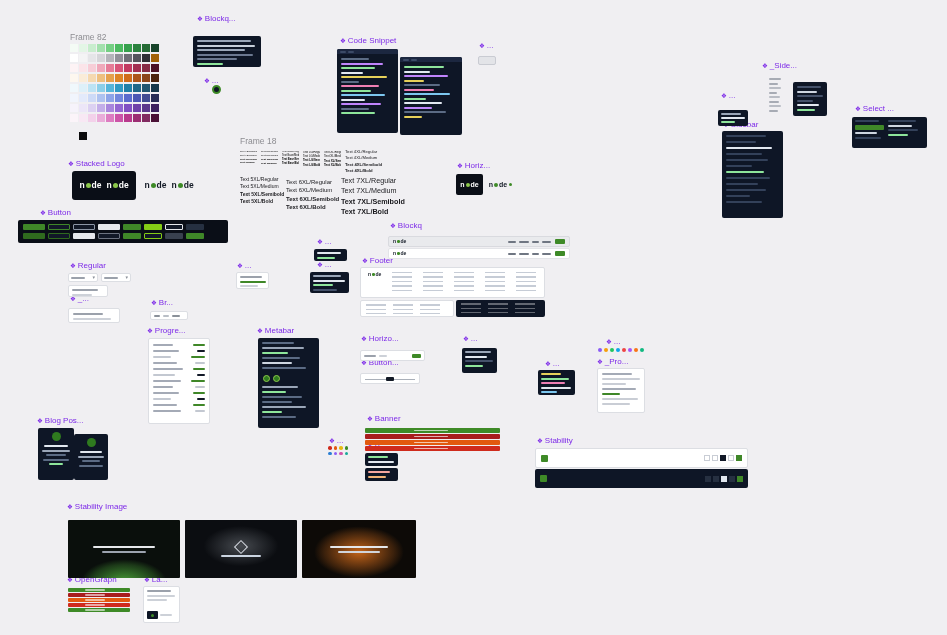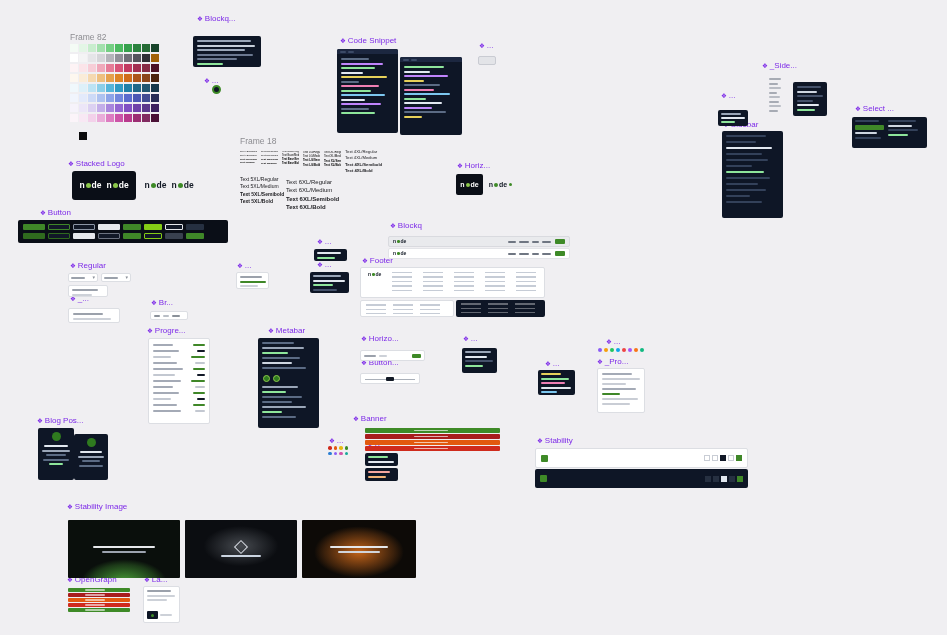--- a/index.html
+++ b/index.html
@@ -139,21 +139,21 @@
       <span>_...</span>
     </div>
   <div class="flabel" style="left:151px;top:299px">
       <span class="dia">❖</span>
       <span>Br...</span>
     </div>
   <div class="flabel" style="left:147px;top:327px">
       <span class="dia">❖</span>
       <span>Progre...</span>
     </div>
-  <div class="flabel" style="left:268px;top:327px">
+  <div class="flabel" style="left:257px;top:327px">
       <span class="dia">❖</span>
       <span>Metabar</span>
     </div>
   <div class="flabel" style="left:361px;top:335px">
       <span class="dia">❖</span>
       <span>Horizo...</span>
     </div>
   <div class="flabel" style="left:361px;top:359px">
       <span class="dia">❖</span>
       <span>Button...</span>
@@ -171,21 +171,21 @@
       <span>...</span>
     </div>
   <div class="flabel" style="left:597px;top:358px">
       <span class="dia">❖</span>
       <span>_Pro...</span>
     </div>
   <div class="flabel" style="left:37px;top:417px">
       <span class="dia">❖</span>
       <span>Blog Pos...</span>
     </div>
-  <div class="flabel" style="left:353px;top:415px">
+  <div class="flabel" style="left:367px;top:415px">
       <span class="dia">❖</span>
       <span>Banner</span>
     </div>
   <div class="flabel" style="left:367px;top:443px">
       <span class="dia">❖</span>
       <span>B...</span>
     </div>
   <div class="flabel" style="left:537px;top:437px">
       <span class="dia">❖</span>
       <span>Stability</span>
@@ -483,20 +483,26 @@
       <div class="tl" style="font-size: 5px; font-weight: 400;">Text 5XL/Regular</div>
       <div class="tl" style="font-size: 5px; font-weight: 500;">Text 5XL/Medium</div>
       <div class="tl" style="font-size: 5px; font-weight: 600;">Text 5XL/Semibold</div>
       <div class="tl" style="font-size: 5px; font-weight: 700;">Text 5XL/Bold</div>
     </div>
   <div class="typecol" style="left:286px;top:179px">
       <div class="tl" style="font-size: 6px; font-weight: 400;">Text 6XL/Regular</div>
       <div class="tl" style="font-size: 6px; font-weight: 500;">Text 6XL/Medium</div>
       <div class="tl" style="font-size: 6px; font-weight: 600;">Text 6XL/Semibold</div>
       <div class="tl" style="font-size: 6px; font-weight: 700;">Text 6XL/Bold</div>
+    </div>
+  <div class="typecol" style="left:341px;top:177px;gap:2px">
+      <div class="tl" style="font-size: 7.2px; font-weight: 400;">Text 7XL/Regular</div>
+      <div class="tl" style="font-size: 7.2px; font-weight: 500;">Text 7XL/Medium</div>
+      <div class="tl" style="font-size: 7.2px; font-weight: 600;">Text 7XL/Semibold</div>
+      <div class="tl" style="font-size: 7.2px; font-weight: 700;">Text 7XL/Bold</div>
     </div>
 
   <div class="card darker" style="left:456px;top:174px;width:27px;height:21px;display:flex;align-items:center;justify-content:center;font-size:7px">
     <span class="wordmark wm-dark">
         <span>n</span>
         <span class="hexdot" style="width:4px;height:4px"></span>
         <span>de</span>
       </span>
   </div>
   <div class="card" style="left:487px;top:174px;width:27px;height:21px;display:flex;align-items:center;justify-content:center;font-size:7px;gap:2px">

